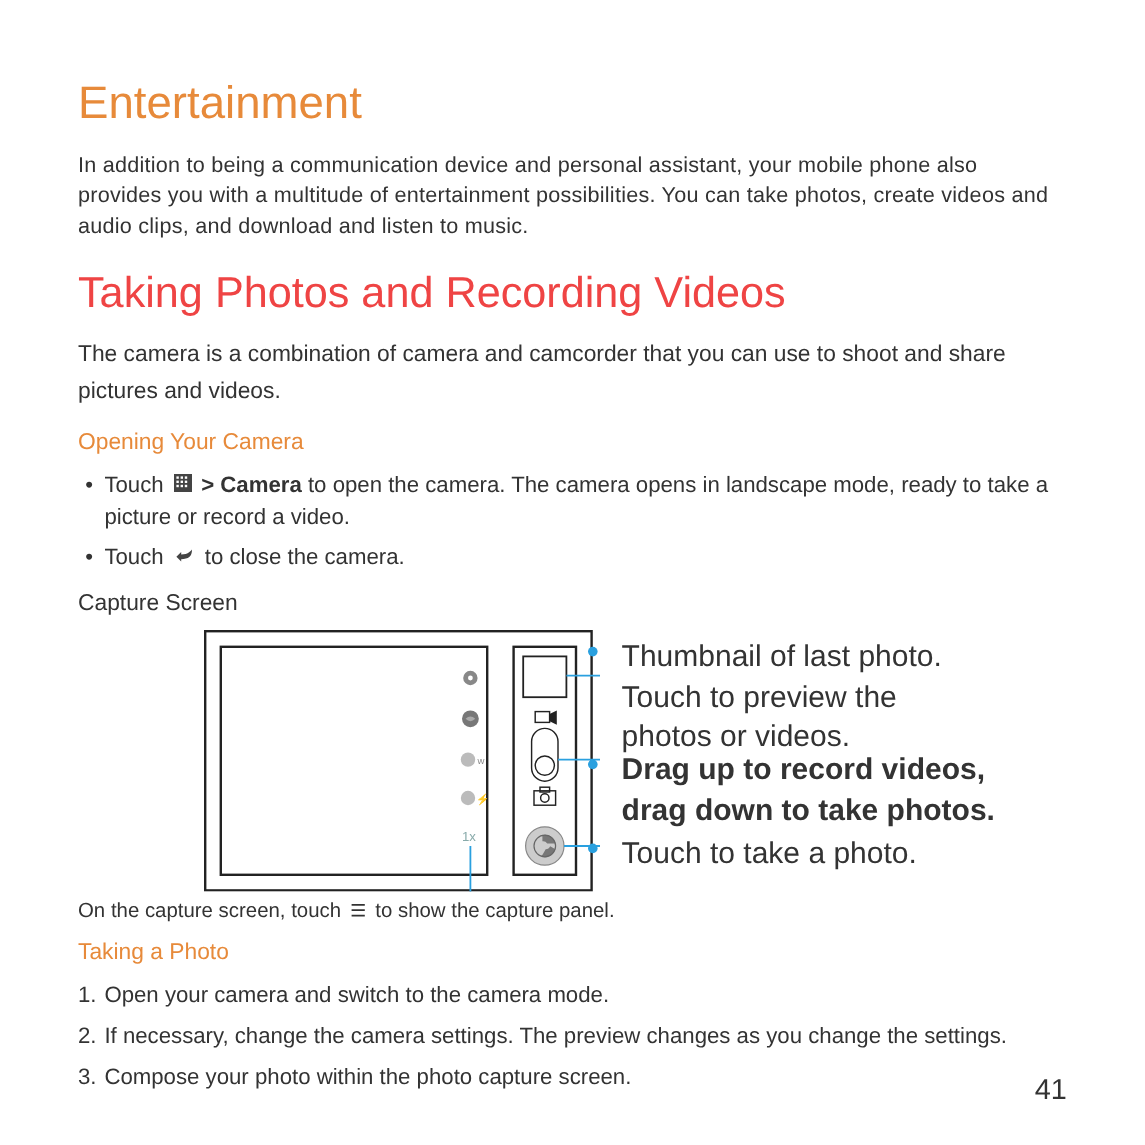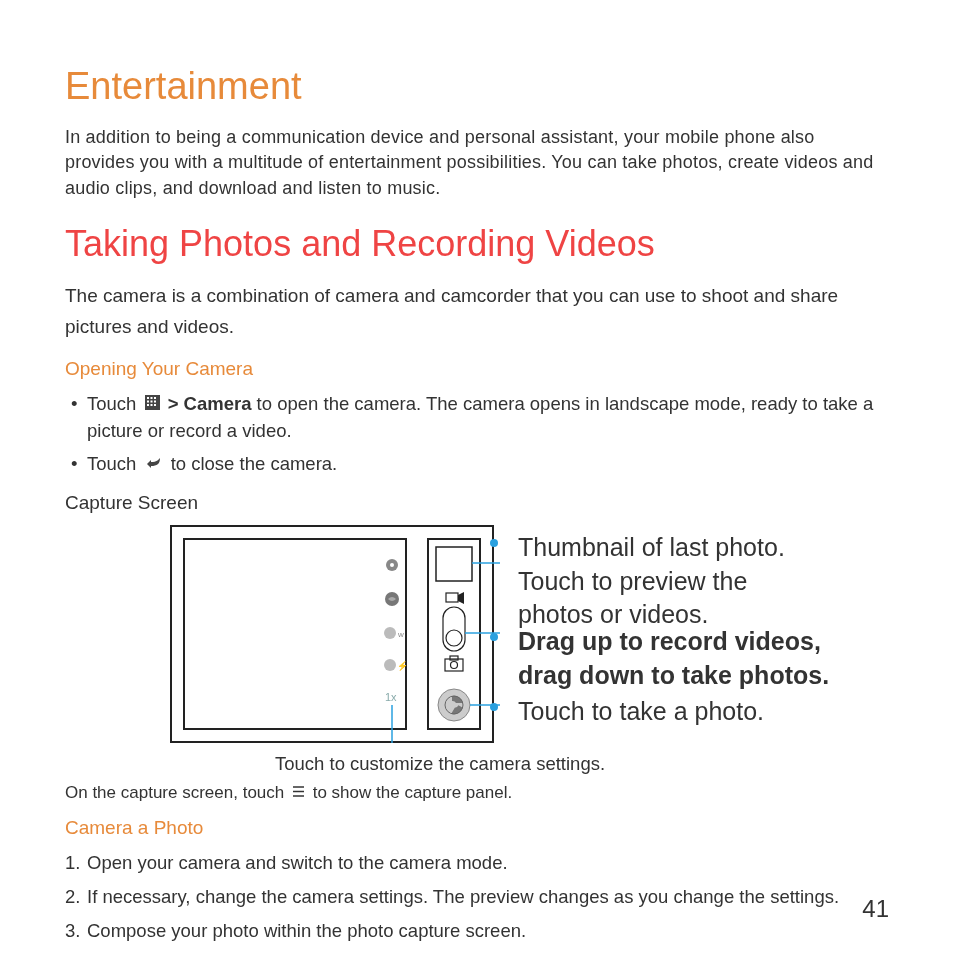--- a/index.html
+++ b/index.html
@@ -164,35 +164,34 @@
     </svg>
     <div class="callouts">
       <div class="dot d1"></div>
         <div class="co co1">Thumbnail of last photo.<br>Touch to preview the<br>photos or videos.</div>
       <div class="dot d2"></div>
         <div class="co co2">Drag up to record videos,<br>drag down to take photos.</div>
       <div class="dot d3"></div>
         <div class="co co3">Touch to take a photo.</div>
     </div>
   </div>
-  <div class="below-caption">Touch to customize the camera settings.</div>
 </div>
 
 <p class="capture-text">
   <span>On the capture screen, touch</span>
   <span class="inline-icon">
     <svg width="13" height="13" viewBox="0 0 13 13">
         <line x1="1" y1="2" x2="12" y2="2" stroke="#333" stroke-width="1.5"></line>
         <line x1="1" y1="6.5" x2="12" y2="6.5" stroke="#333" stroke-width="1.5"></line>
         <line x1="1" y1="11" x2="12" y2="11" stroke="#333" stroke-width="1.5"></line>
       </svg>
   </span>
   <span> to show the capture panel.</span>
 </p>
 
-<h3>Camera a Photo</h3>
+<h3>Taking a Photo</h3>
 <ol class="steps">
   <li><span class="num">1.</span><span>Open your camera and switch to the camera mode.</span></li>
   <li><span class="num">2.</span><span>If necessary, change the camera settings. The preview changes as you change the settings.</span></li>
   <li><span class="num">3.</span><span>Compose your photo within the photo capture screen.</span></li>
 </ol>
 
 <div class="page-num">41</div>
 
 </body></html>

